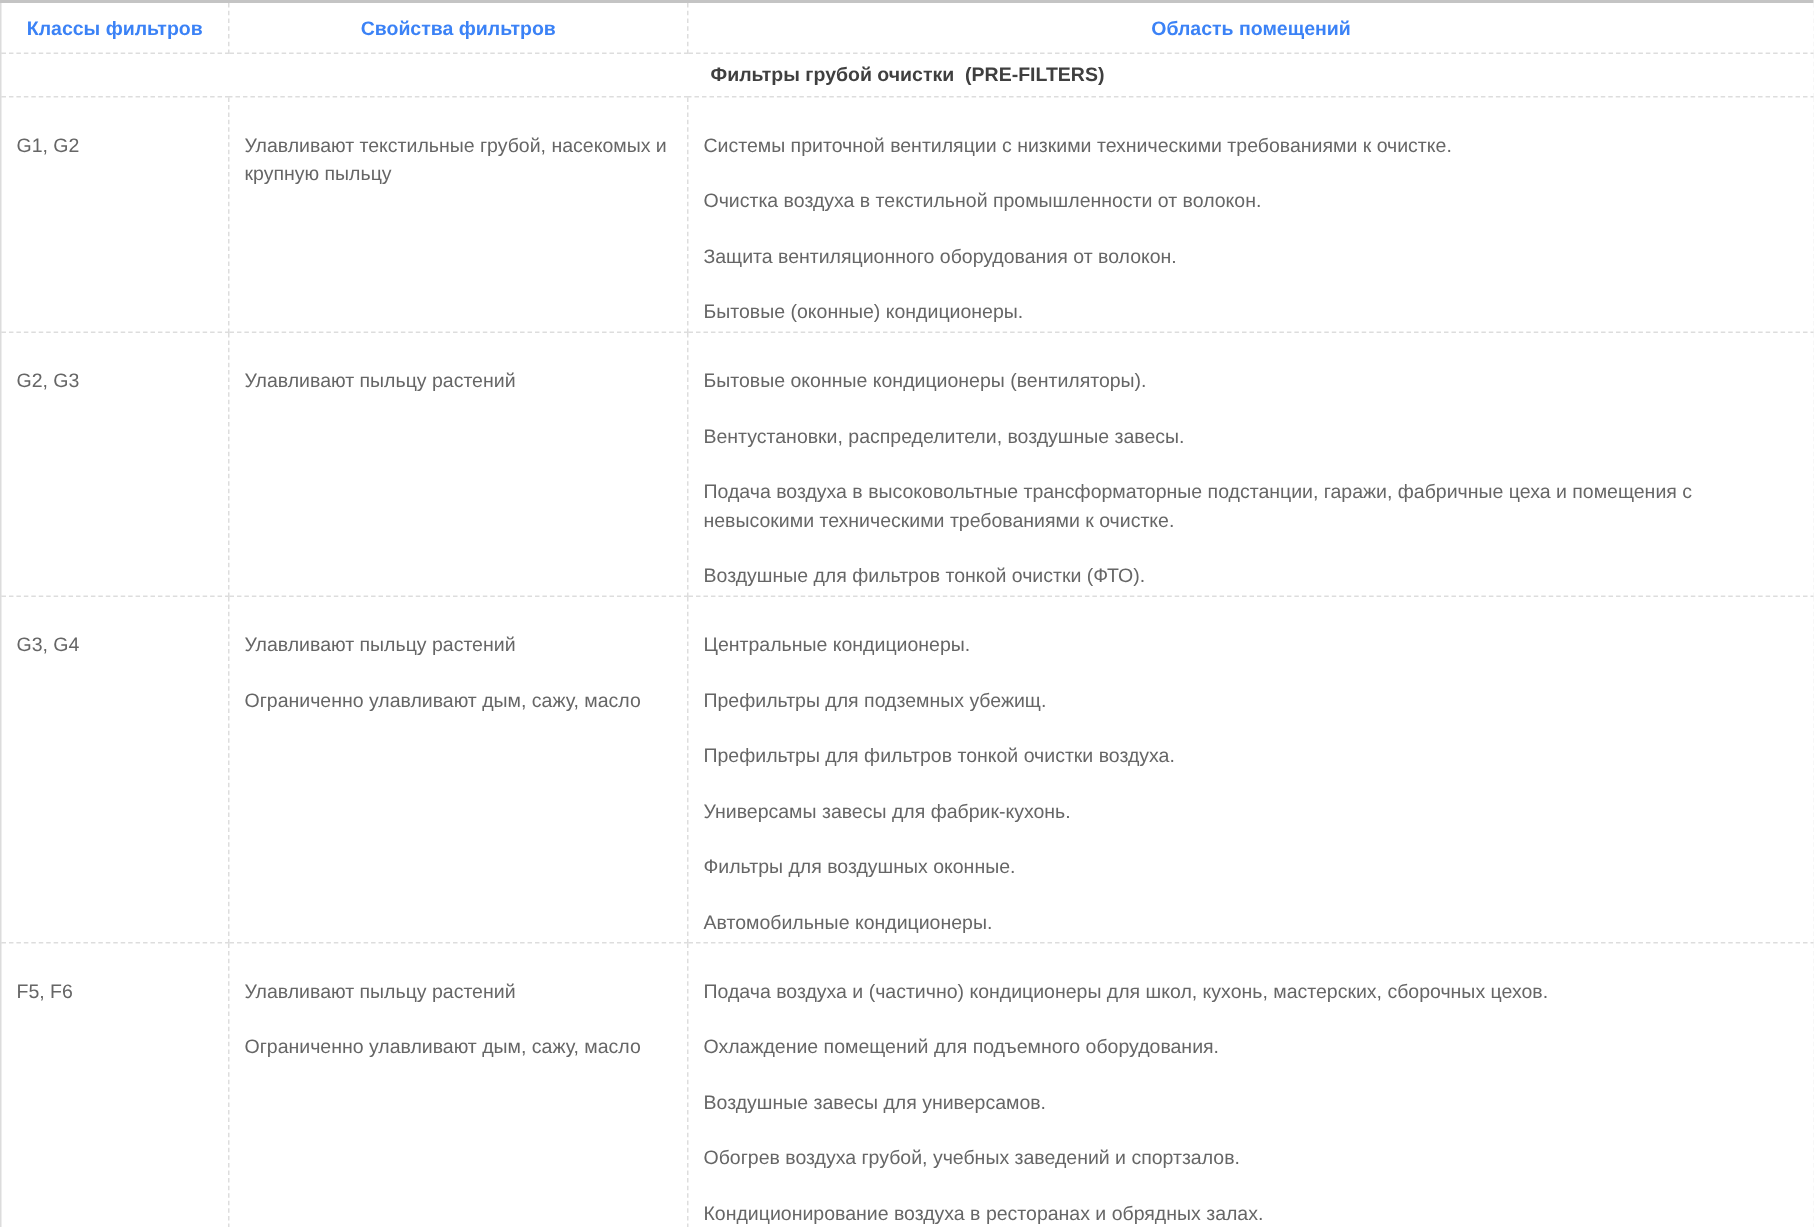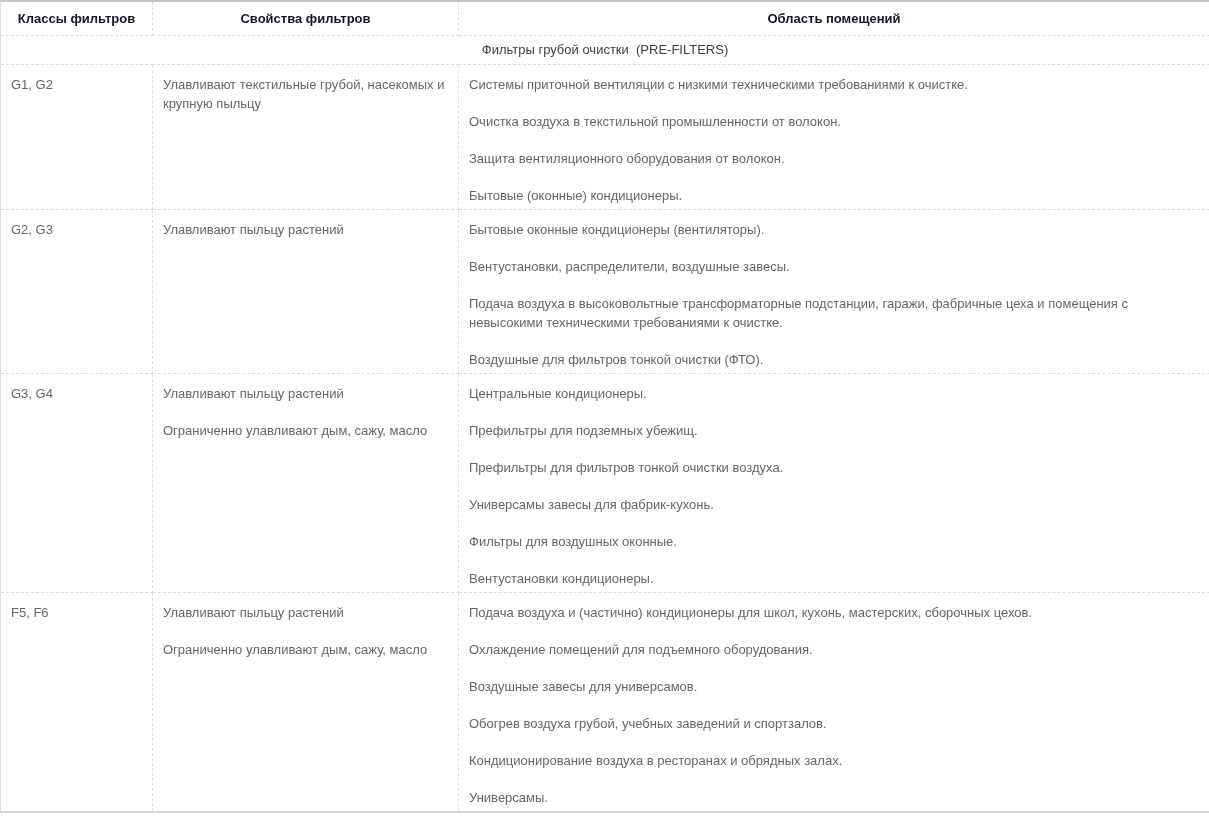--- a/index.html
+++ b/index.html
@@ -23,42 +23,42 @@
     border-right: 1px dashed #dddddd;
     border-top: 2px solid #c4c4c4;
     border-bottom: 2px solid #d9d9d9;
   }
   th, td {
     border: 1px dashed #dddddd;
     vertical-align: top;
     font-size: 13px;
   }
   thead th {
-    color: #0f172a;
+    color: #3b82f6;
     font-weight: bold;
     text-align: center;
     padding: 9px 4px 8px;
     line-height: 16px;
     background: #ffffff;
   }
   td.data-cell {
     color: #666666;
     padding: 6px 10px 4px;
   }
   td.data-cell p {
-    margin: 4px 0 18px 0;
+    margin: 16px 0 18px 0;
     line-height: 19px;
   }
   td.data-cell p:last-child {
     margin-bottom: 0;
   }
   tr.section-row td {
     text-align: center;
     color: #3f3f3f;
-    font-weight: normal;
+    font-weight: bold;
     padding: 6px 4px;
     line-height: 16px;
     white-space: pre-wrap;
   }
 </style>
 </head>
 <body>
 
 <div class="page">
   <table class="filter-table">
@@ -113,21 +113,21 @@
           <td class="data-cell">
             <p>Улавливают пыльцу растений</p>
             <p>Ограниченно улавливают дым, сажу, масло</p>
           </td>
           <td class="data-cell">
             <p>Центральные кондиционеры.</p>
             <p>Префильтры для подземных убежищ.</p>
             <p>Префильтры для фильтров тонкой очистки воздуха.</p>
             <p>Универсамы завесы для фабрик-кухонь.</p>
             <p>Фильтры для воздушных оконные.</p>
-            <p>Вентустановки кондиционеры.</p>
+            <p>Автомобильные кондиционеры.</p>
           </td>
         </tr>
         <tr>
           <td class="data-cell">
             <p>F5, F6</p>
           </td>
           <td class="data-cell">
             <p>Улавливают пыльцу растений</p>
             <p>Ограниченно улавливают дым, сажу, масло</p>
           </td>

